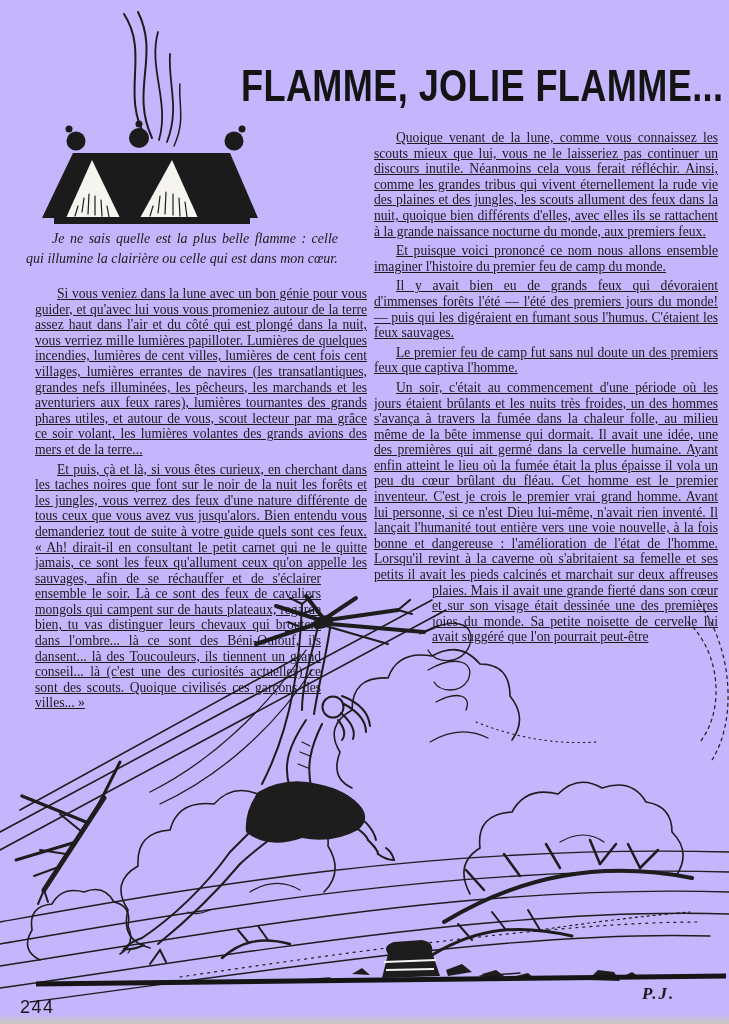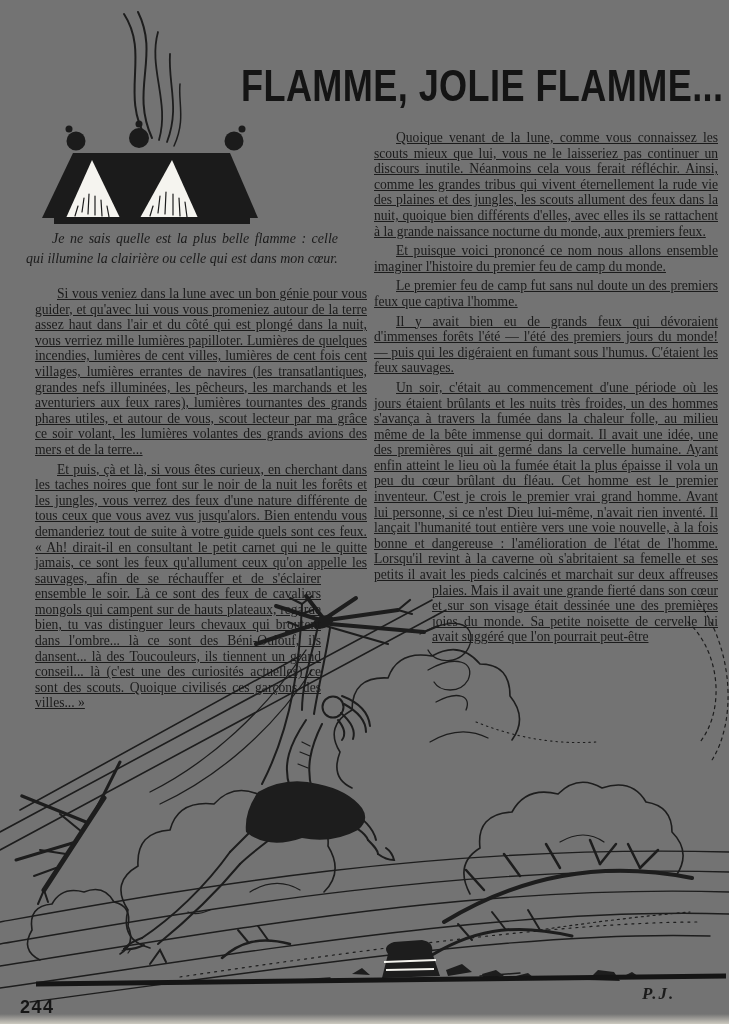--- a/index.html
+++ b/index.html
@@ -1,19 +1,19 @@
 <!DOCTYPE html>
 <html lang="fr"><head>
 <meta charset="utf-8">
 <style>
   html,body{margin:0;padding:0;}
   .page{
     position:relative;
     width:729px;height:1024px;
-    background:#737373;
+    background:#c4b5fd;
     overflow:hidden;
     font-family:"Liberation Serif", serif;
     color:#1b1b1b;
   }
   
   .title{
     position:absolute;left:241px;top:63px;width:560px;
     margin:0;
     font-family:"Liberation Sans", sans-serif;
     font-weight:bold;
@@ -55,21 +55,21 @@
   
   .signature{
     position:absolute;left:642px;top:984px;width:70px;
     font-weight:bold;font-style:italic;
     font-size:17px;letter-spacing:2px;
     z-index:4;
   }
   .page-number{
     position:absolute;left:20px;top:997px;
     font-family:"Liberation Sans", sans-serif;
-    font-weight:bold;font-size:18px;letter-spacing:1.5px;
+    font-weight:normal;font-size:18px;letter-spacing:1.5px;
     color:#161616;
     z-index:4;
   }
   .edge-shadow{
     position:absolute;left:0;bottom:0;width:729px;height:10px;
     background:linear-gradient(#f5f4ef00,#ccc9bf);
     z-index:5;
   }
   svg .ink{stroke:#1d1d1d;fill:none;stroke-linecap:round;}
 </style>
@@ -124,22 +124,22 @@
     <span class="spacer spacer-b" aria-hidden="true"></span>
     <p>Si vous veniez dans la lune avec un bon génie pour vous guider, et qu'avec lui vous vous promeniez autour de la terre assez haut dans l'air et du côté qui est plongé dans la nuit, vous verriez mille lumières papilloter. Lumières de quelques incendies, lumières de cent villes, lumières de cent fois cent villages, lumières errantes de navires (les transatlantiques, grandes nefs illuminées, les pêcheurs, les marchands et les aventuriers aux feux rares), lumières tournantes des grands phares utiles, et autour de vous, scout lecteur par ma grâce ce soir volant, les lumières volantes des grands avions des mers et de la terre...</p>
     <p>Et puis, çà et là, si vous êtes curieux, en cherchant dans les taches noires que font sur le noir de la nuit les forêts et les jungles, vous verrez des feux d'une nature différente de tous ceux que vous avez vus jusqu'alors. Bien entendu vous demanderiez tout de suite à votre guide quels sont ces feux. « Ah! dirait-il en consultant le petit carnet qui ne le quitte jamais, ce sont les feux qu'allument ceux qu'on appelle les sauvages, afin de se réchauffer et de s'éclairer ensemble le soir. Là ce sont des feux de cavaliers mongols qui campent sur de hauts plateaux, regarde bien, tu vas distinguer leurs chevaux qui broutent dans l'ombre... là ce sont des Béni-Oulouf, ils dansent... là des Toucouleurs, ils tiennent un grand conseil... là (c'est une des curiosités actuelles) ce sont des scouts. Quoique civilisés ces garçons des villes... »</p>
   </div>
 
   <div class="col col-right">
     <span class="spacer spacer-a" aria-hidden="true"></span>
     <span class="spacer spacer-b" aria-hidden="true"></span>
     <p>Quoique venant de la lune, comme vous connaissez les scouts mieux que lui, vous ne le laisseriez pas continuer un discours inutile. Néanmoins cela vous ferait réfléchir. Ainsi, comme les grandes tribus qui vivent éternellement la rude vie des plaines et des jungles, les scouts allument des feux dans la nuit, quoique bien différents d'elles, avec elles ils se rattachent à la grande naissance nocturne du monde, aux premiers feux.</p>
     <p>Et puisque voici prononcé ce nom nous allons ensemble imaginer l'histoire du premier feu de camp du monde.</p>
+    <p>Il y avait bien eu de grands feux qui dévoraient d'immenses forêts l'été — l'été des premiers jours du monde! — puis qui les digéraient en fumant sous l'humus. C'étaient les feux sauvages.</p>
     <p>Le premier feu de camp fut sans nul doute un des premiers feux que captiva l'homme.</p>
-    <p>Il y avait bien eu de grands feux qui dévoraient d'immenses forêts l'été — l'été des premiers jours du monde! — puis qui les digéraient en fumant sous l'humus. C'étaient les feux sauvages.</p>
     <p>Un soir, c'était au commencement d'une période où les jours étaient brûlants et les nuits très froides, un des hommes s'avança à travers la fumée dans la chaleur folle, au milieu même de la bête immense qui dormait. Il avait une idée, une des premières qui ait germé dans la cervelle humaine. Ayant enfin atteint le lieu où la fumée était la plus épaisse il vola un peu du cœur brûlant du fléau. Cet homme est le premier inventeur. C'est je crois le premier vrai grand homme. Avant lui personne, si ce n'est Dieu lui-même, n'avait rien inventé. Il lançait l'humanité tout entière vers une voie nouvelle, à la fois bonne et dangereuse : l'amélioration de l'état de l'homme. Lorsqu'il revint à la caverne où s'abritaient sa femelle et ses petits il avait les pieds calcinés et marchait sur deux affreuses plaies. Mais il avait une grande fierté dans son cœur et sur son visage était dessinée une des premières joies du monde. Sa petite noisette de cervelle lui avait suggéré que l'on pourrait peut-être</p>
   </div>
 
   <svg class="scene" width="729" height="420" viewBox="0 0 729 420" aria-hidden="true">
 
     <g class="ink" stroke-width="1.6">
       <path d="M0,240 L432,8"></path>
       <path d="M0,258 L446,18"></path>
       <path d="M20,218 L300,64"></path>
     </g>

